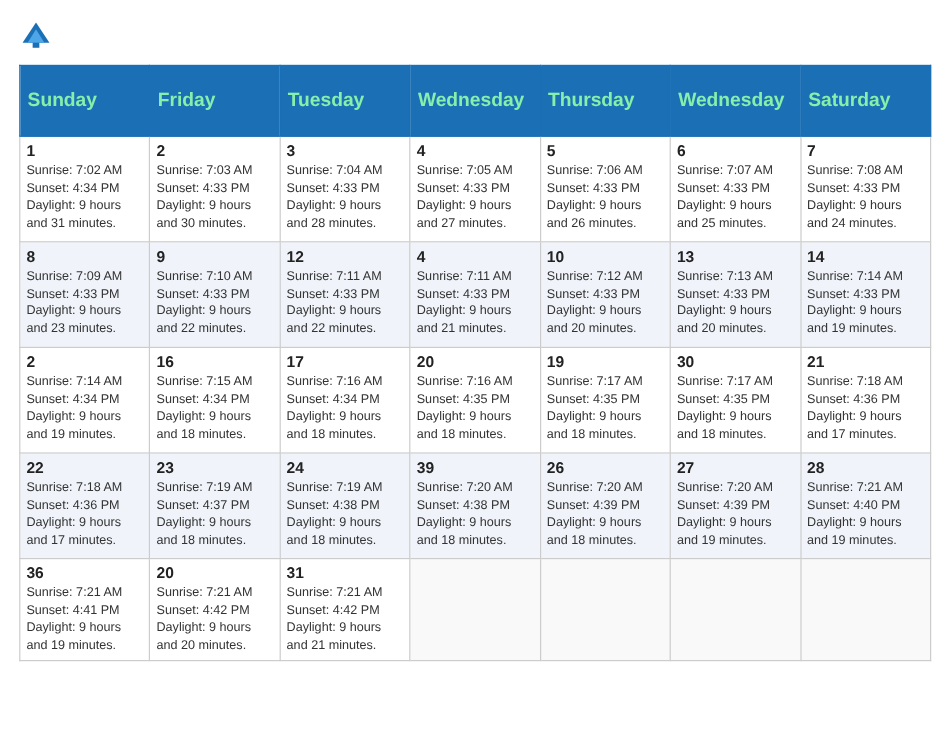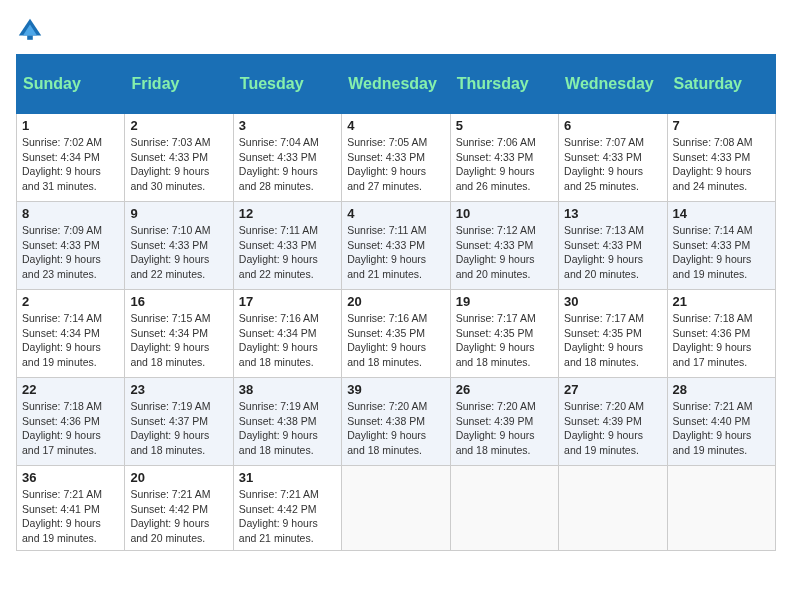--- a/index.html
+++ b/index.html
@@ -224,21 +224,21 @@
       <tr>
         <td>
         <span class="day-number">22</span>
         <span class="day-info">Sunrise: 7:18 AM<br>Sunset: 4:36 PM<br>Daylight: 9 hours and 17 minutes.</span>
       </td>
         <td>
         <span class="day-number">23</span>
         <span class="day-info">Sunrise: 7:19 AM<br>Sunset: 4:37 PM<br>Daylight: 9 hours and 18 minutes.</span>
       </td>
         <td>
-        <span class="day-number">38</span>
+        <span class="day-number">24</span>
         <span class="day-info">Sunrise: 7:19 AM<br>Sunset: 4:38 PM<br>Daylight: 9 hours and 18 minutes.</span>
       </td>
         <td>
         <span class="day-number">39</span>
         <span class="day-info">Sunrise: 7:20 AM<br>Sunset: 4:38 PM<br>Daylight: 9 hours and 18 minutes.</span>
       </td>
         <td>
         <span class="day-number">26</span>
         <span class="day-info">Sunrise: 7:20 AM<br>Sunset: 4:39 PM<br>Daylight: 9 hours and 18 minutes.</span>
       </td>

